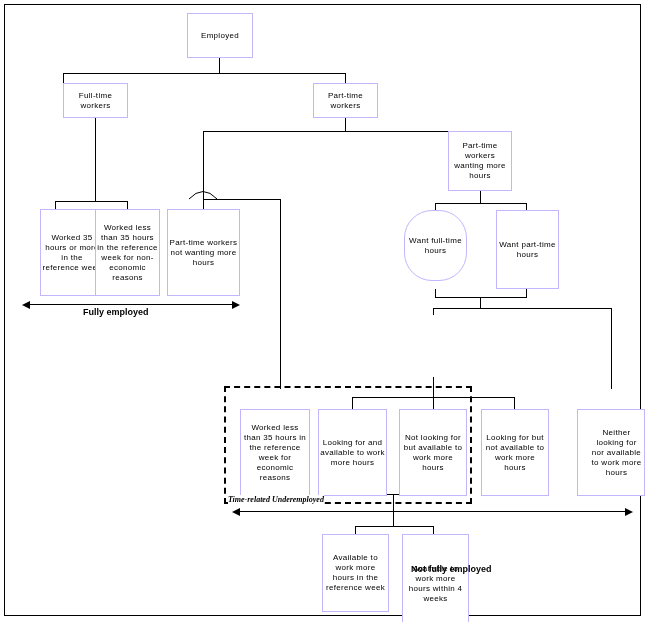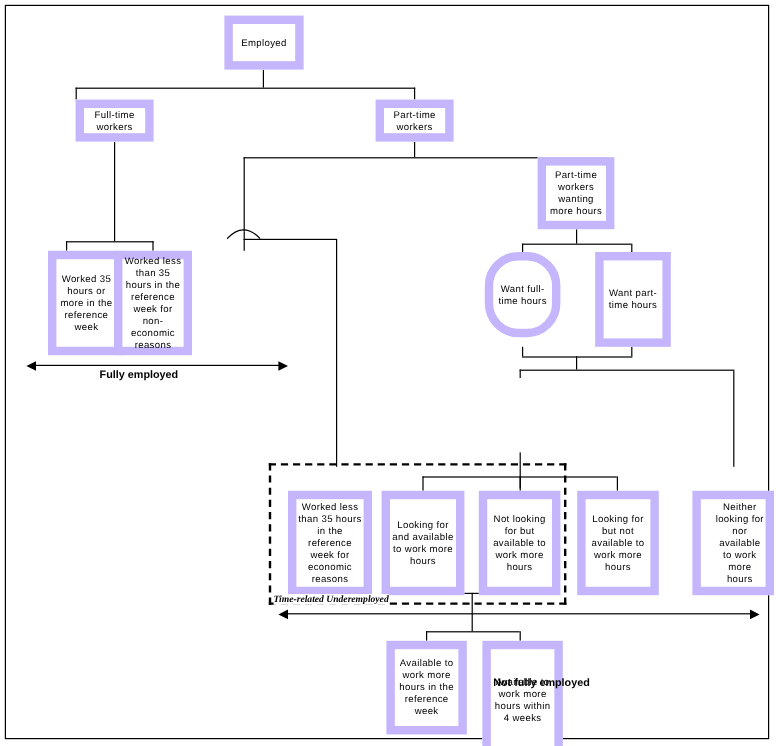--- a/index.html
+++ b/index.html
@@ -9,21 +9,21 @@
     width:647px;height:622px;
     background:#ffffff;
     overflow:hidden;
   }
   #frame{
     position:absolute;left:4px;top:4px;width:637px;height:612px;
     border:1px solid #000;box-sizing:border-box;
   }
   .node{
     position:absolute;
-    border:7px solid #c4b5fd;
+    border:1px solid #c4b5fd;
     background:#fff;
     box-sizing:border-box;
     display:flex;align-items:center;justify-content:center;
     text-align:center;
     font-family:"Liberation Sans", sans-serif;
     font-size:8px;
     line-height:10px;
     letter-spacing:0.3px;
     color:#000;
     z-index:5;
@@ -149,20 +149,23 @@
   </div>
 
   <div class="node" style="left:40px;top:209px;width:64px;height:87px;">
     <span>Worked 35 hours or more in the reference week</span>
   </div>
 
   <div class="node" style="left:95px;top:209px;width:65px;height:87px;">
     <span>Worked less than 35 hours in the reference week for non-economic reasons</span>
   </div>
 
+  <div class="node" style="left:167px;top:209px;width:73px;height:87px;">
+    <span>Part-time workers not wanting more hours</span>
+  </div>
 
   <div class="node" style="left:448px;top:131px;width:64px;height:60px;">
     <span>Part-time workers wanting more hours</span>
   </div>
 
   <div class="node" style="left:404px;top:210px;width:63px;height:71px;border-radius:28px;">
     <span>Want full-time hours</span>
   </div>
 
   <div class="node" style="left:496px;top:210px;width:63px;height:79px;">

